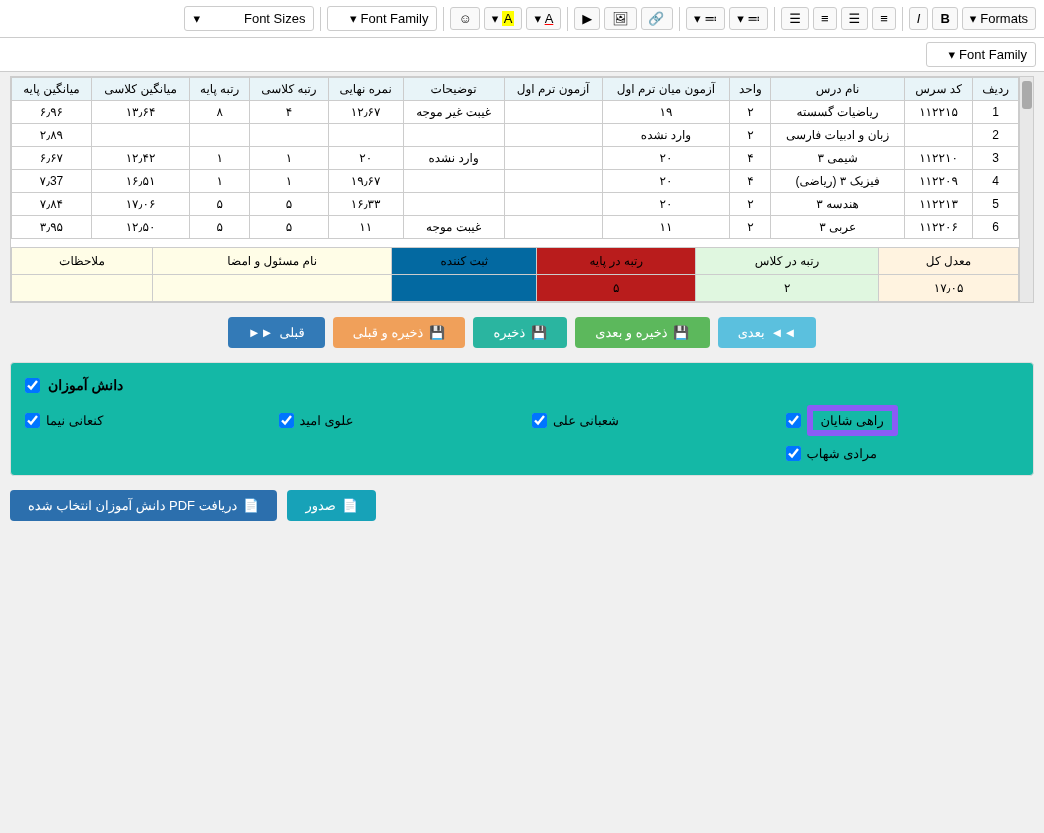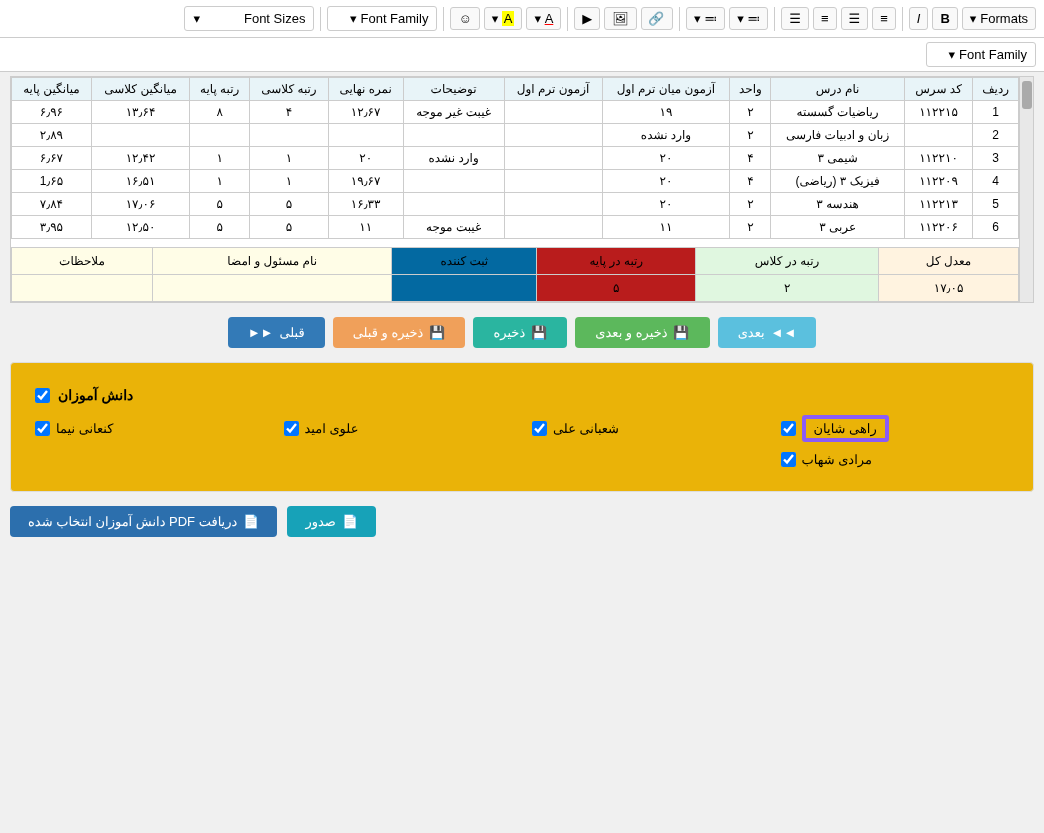--- a/index.html
+++ b/index.html
@@ -131,24 +131,24 @@
       gap: 6px;
     }
 
     .btn-blue { background: #5bc0de; }
     .btn-green { background: #5cb85c; }
     .btn-teal { background: #2ab5a0; }
     .btn-orange { background: #f0a05a; }
     .btn-blue-dark { background: #337ab7; }
 
     .students-section {
-      background: #eab308;
+      background: #14b8a6;
       border: 1px solid #ddd;
       border-radius: 4px;
-      padding: 24px;
+      padding: 14px;
       margin-bottom: 14px;
     }
 
     .students-header {
       display: flex;
       justify-content: flex-end;
       align-items: center;
       gap: 8px;
       margin-bottom: 12px;
       font-weight: bold;
@@ -167,21 +167,21 @@
       align-items: center;
       gap: 6px;
       justify-content: flex-end;
     }
 
     .student-name {
       font-size: 13px;
     }
 
     .student-name.highlighted {
-      border: 4px solid #8b5cf6;
+      border: 6px solid #8b5cf6;
       padding: 2px 8px;
       border-radius: 3px;
     }
 
     .pdf-buttons {
       display: flex;
       justify-content: flex-end;
       gap: 10px;
       margin-top: 10px;
     }
@@ -328,21 +328,21 @@
                 <td>۱۱۲۲۰۹</td>
                 <td>فیزیک ۳ (ریاضی)</td>
                 <td>۴</td>
                 <td>۲۰</td>
                 <td></td>
                 <td></td>
                 <td>۱۹٫۶۷</td>
                 <td>۱</td>
                 <td>۱</td>
                 <td>۱۶٫۵۱</td>
-                <td>1٫۶۵</td>
+                <td>۷٫37</td>
               </tr>
               <tr>
                 <td>5</td>
                 <td>۱۱۲۲۱۳</td>
                 <td>هندسه ۳</td>
                 <td>۲</td>
                 <td>۲۰</td>
                 <td></td>
                 <td></td>
                 <td>۱۶٫۳۳</td>

